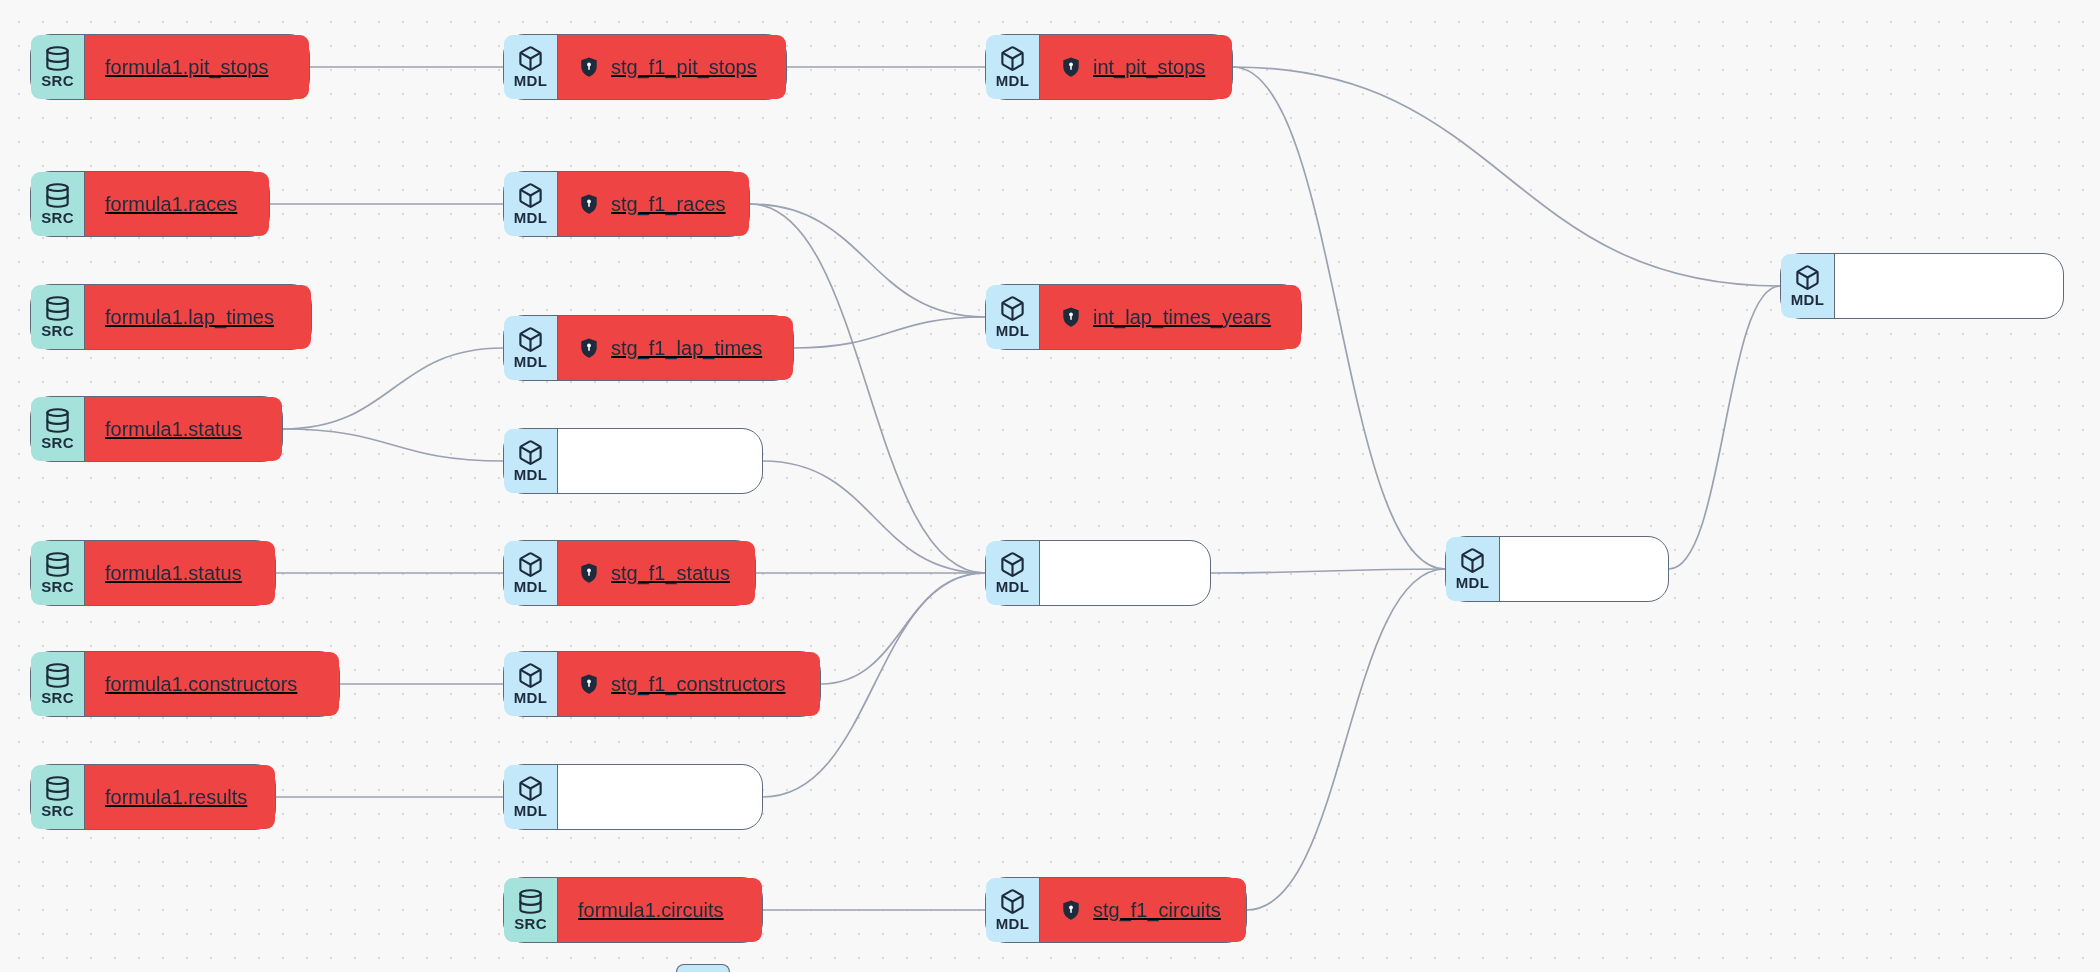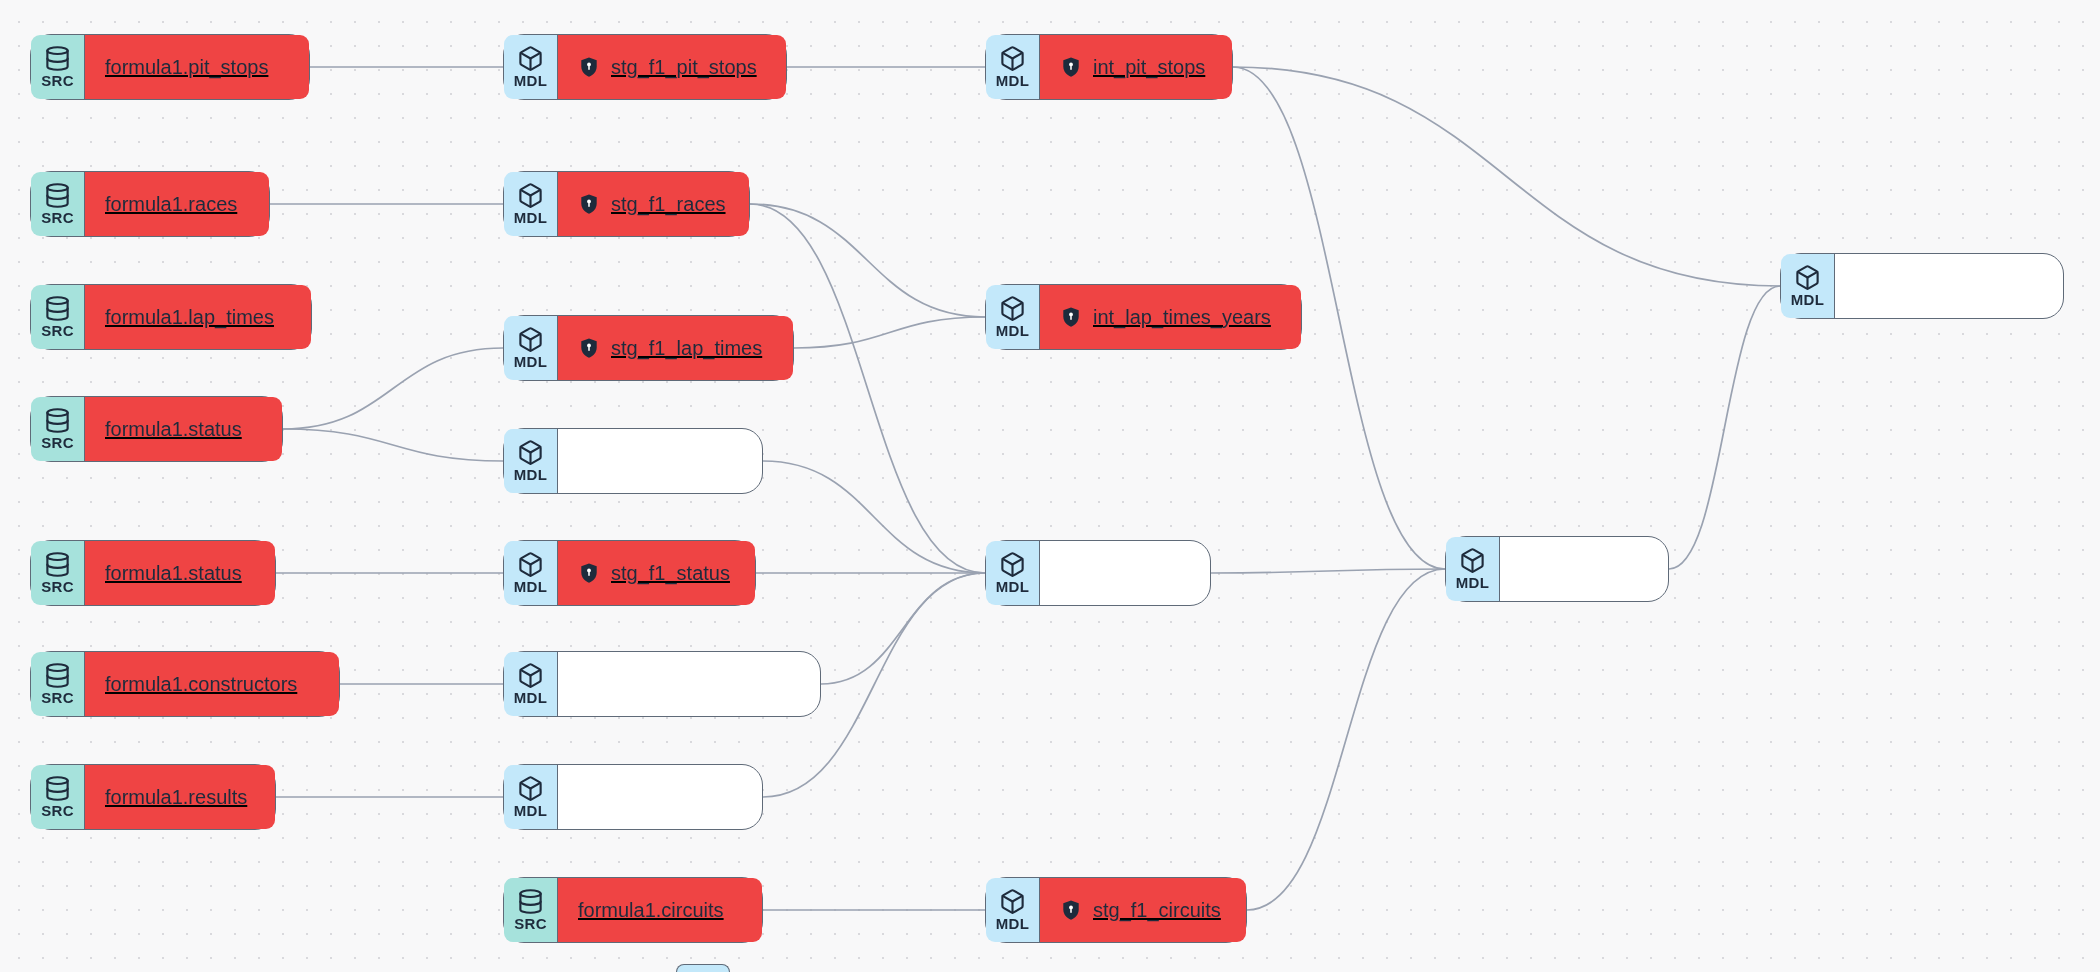--- a/index.html
+++ b/index.html
@@ -328,20 +328,28 @@
     <div class="node mdl" style="left: 503px; top: 651px; width: 318px; height: 66px;">
     <div class="icon-section" style="background: rgb(195, 232, 250);">
 
       <svg class="type-icon" viewBox="0 0 24 24" xmlns="http://www.w3.org/2000/svg">
         <path d="M21 16V8a2 2 0 0 0-1-1.73l-7-4a2 2 0 0 0-2 0l-7 4A2 2 0 0 0 3 8v8a2 2 0 0 0 1 1.73l7 4a2 2 0 0 0 2 0l7-4A2 2 0 0 0 21 16z"></path>
         <polyline points="3.27 6.96 12 12.01 20.73 6.96"></polyline>
         <line x1="12" y1="22.08" x2="12" y2="12"></line>
       </svg>
       <span class="badge">MDL</span>
     </div>
+    <div class="body">
+      <svg class="shield" viewBox="0 0 24 24" xmlns="http://www.w3.org/2000/svg">
+        <path class="shield-bg" d="M12 1.6 L20.4 4.7 V11.1 C20.4 16.8 16.9 20.6 12 22.5 C7.1 20.6 3.6 16.8 3.6 11.1 V4.7 Z" fill="#1e2b3c"></path>
+        <circle cx="12" cy="9.2" r="2.1" fill="#ffffff"></circle>
+        <rect x="11.15" y="10.6" width="1.7" height="4.8" rx="0.85" fill="#ffffff"></rect>
+      </svg>
+      <span class="label">stg_f1_constructors</span>
+    </div>
   </div>
     <div class="node mdl" style="left: 503px; top: 764px; width: 260px; height: 66px;">
     <div class="icon-section" style="background: rgb(195, 232, 250);">
 
       <svg class="type-icon" viewBox="0 0 24 24" xmlns="http://www.w3.org/2000/svg">
         <path d="M21 16V8a2 2 0 0 0-1-1.73l-7-4a2 2 0 0 0-2 0l-7 4A2 2 0 0 0 3 8v8a2 2 0 0 0 1 1.73l7 4a2 2 0 0 0 2 0l7-4A2 2 0 0 0 21 16z"></path>
         <polyline points="3.27 6.96 12 12.01 20.73 6.96"></polyline>
         <line x1="12" y1="22.08" x2="12" y2="12"></line>
       </svg>
       <span class="badge">MDL</span>

